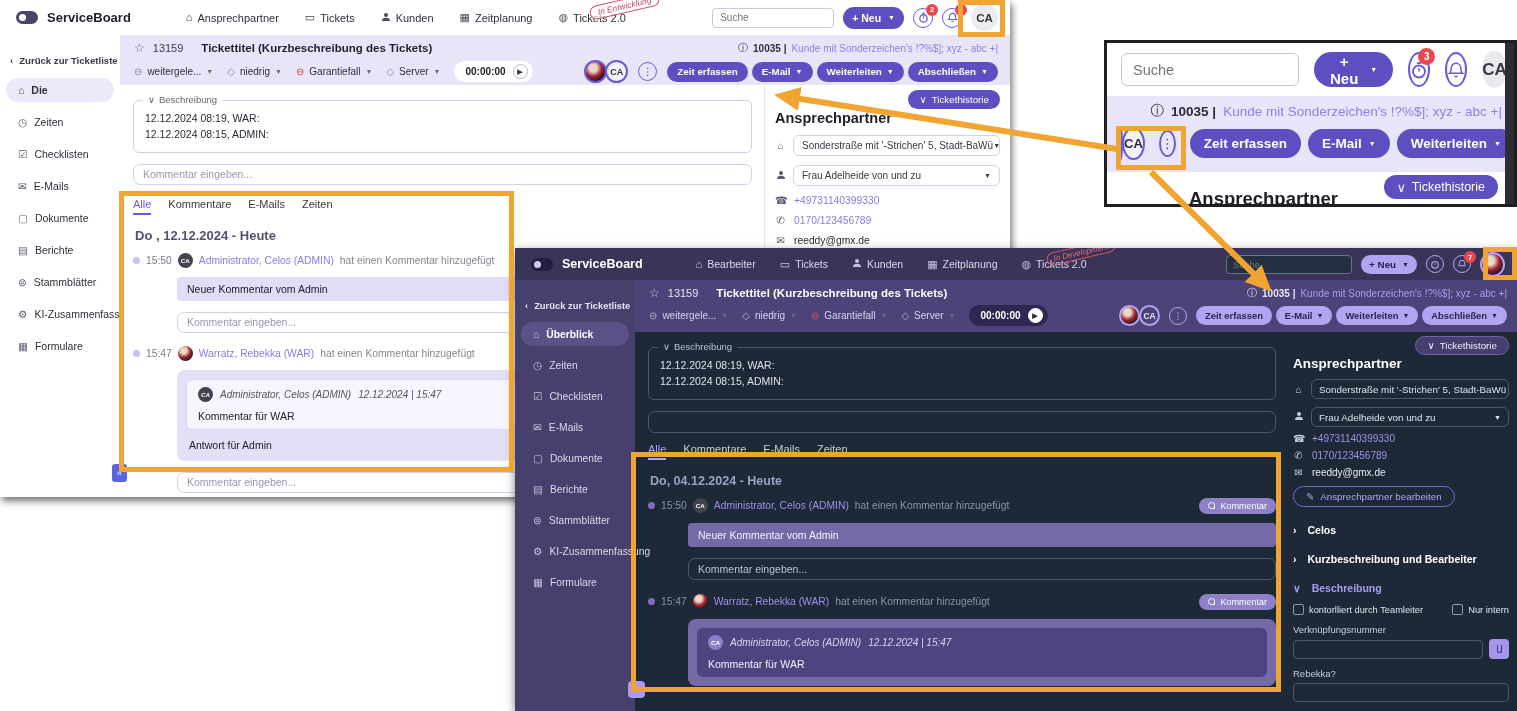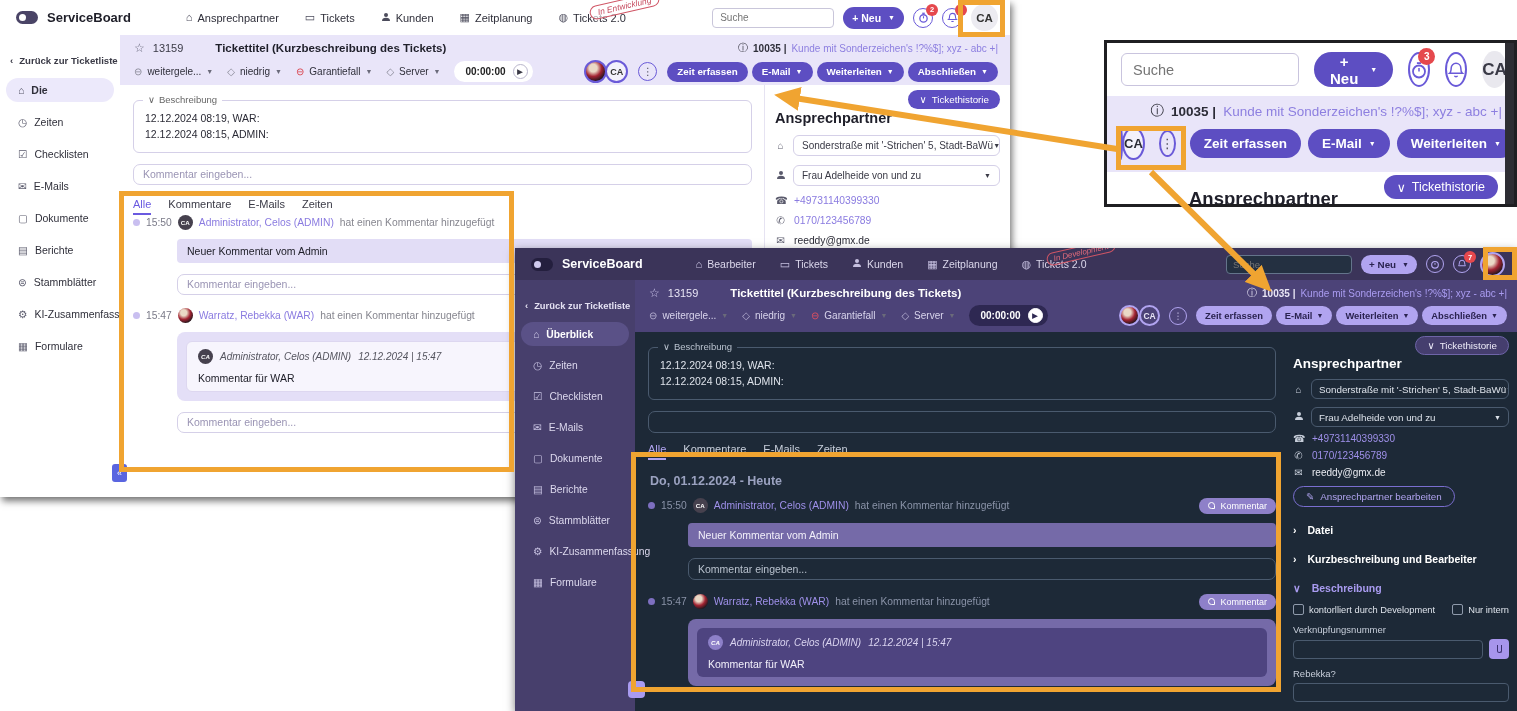--- a/index.html
+++ b/index.html
@@ -20,21 +20,21 @@
   .lt-neu{background:#5D4EC2;color:#fff;height:22px;border-radius:11px;font-size:10.5px;font-weight:bold;display:flex;align-items:center;padding:0 9px;gap:7px;border:none;cursor:pointer}
   .caret{font-size:7px;line-height:1}
   .icbtn{width:20px;height:20px;border:1.6px solid #6A5AD8;border-radius:50%;position:relative;display:flex;align-items:center;justify-content:center;background:#fff}
   .badge{position:absolute;top:-5px;right:-6px;background:#E5484D;color:#fff;border-radius:7px;min-width:12px;height:12px;font-size:7.5px;display:flex;align-items:center;justify-content:center;font-weight:bold;padding:0 2px}
   .av-ca{width:27px;height:27px;border-radius:50%;background:#ECEBF1;color:#333;font-size:11.5px;font-weight:bold;display:flex;align-items:center;justify-content:center}
   .svg-ic{width:10px;height:10px;fill:currentColor}
 
   .lt-band{position:absolute;left:120px;top:35px;right:0;height:50px;background:#E9E5F9;padding:6px 12px 0 14px}
   .band-r1{display:flex;align-items:center;gap:8px;font-size:11px;color:#3a3a46}
   .star{color:#6c6c80;font-size:12px}
-  .tk-title{font-weight:bold;font-size:11.5px;color:#1f1f2a;margin-left:24px}
+  .tk-title{font-weight:bold;font-size:11.5px;color:#1f1f2a;margin-left:10px}
   .infoline{margin-left:auto;display:flex;gap:5px;font-size:10px;color:#2f2f3a;align-items:center}
   .cust{color:#8d7fe0}
   .band-r2{display:flex;align-items:center;gap:14px;margin-top:5px;font-size:10px;color:#2f2f3a}
   .chip{display:flex;align-items:center;gap:5px;cursor:pointer}
   .chip .cic{font-size:10px;color:#8a8a98}
   .cic.red{color:#d9404a}
   .chip .caret{color:#6a6a7a}
   .timerpill{background:#fff;border-radius:12px;height:21px;padding:0 5px 0 11px;display:flex;gap:7px;align-items:center;font-weight:bold;font-size:10px;color:#222}
   .playc{width:15px;height:15px;border:1px solid #b9b6cc;border-radius:50%;font-size:7px;display:flex;align-items:center;justify-content:center;color:#3a3a46;background:#fff;cursor:pointer}
   .band-right{margin-left:auto;display:flex;align-items:center;gap:4px}
@@ -367,20 +367,21 @@
       <div class="desc-line">12.12.2024 08:19, WAR:</div>
       <div class="desc-line">12.12.2024 08:15, ADMIN:</div>
     </div>
     <div class="cmt-input">Kommentar eingeben...</div>
     <div class="tabs">
       <span class="tab active">Alle</span>
       <span class="tab">Kommentare</span>
       <span class="tab">E-Mails</span>
       <span class="tab">Zeiten</span>
     </div>
+    <div class="fdate">Do , 12.12.2024  - Heute</div>
 
     <div class="entry">
       <div class="meta">
         <span class="dot"></span>
         <span class="time">15:50</span>
         <span class="miniav">CA</span>
         <span class="author">Administrator, Celos (ADMIN)</span>
         <span class="action">hat einen Kommentar hinzugefügt</span>
       </div>
       <div class="bodybar">Neuer Kommentar vom Admin</div>
@@ -397,20 +398,21 @@
       </div>
       <div class="quote-outer">
         <div class="quote-inner">
           <div class="qhead">
             <span class="miniav">CA</span>
             <span>Administrator, Celos (ADMIN)</span>
             <span>12.12.2024 | 15:47</span>
           </div>
           <div class="qtext">Kommentar für WAR</div>
         </div>
+        <div class="qreply">Antwort für Admin</div>
       </div>
       <div class="cmt-input">Kommentar eingeben...</div>
     </div>
 
   </div>
 
   <div class="lt-right">
     <button class="hist-pill">
         <span>∨</span>
         <span>Tickethistorie</span>
@@ -676,21 +678,21 @@
       <div class="dk-desc">12.12.2024 08:19, WAR:</div>
       <div class="dk-desc">12.12.2024 08:15, ADMIN:</div>
     </div>
     <div class="dk-cmtinput" style="margin-top:11px"></div>
     <div class="dk-tabs">
       <span class="tab active">Alle</span>
       <span class="tab">Kommentare</span>
       <span class="tab">E-Mails</span>
       <span class="tab">Zeiten</span>
     </div>
-    <div class="dk-fdate">Do, 01.12.2024 - Heute</div>
+    <div class="dk-fdate">Do, 04.12.2024 - Heute</div>
 
     <div class="dk-entry">
       <div class="dk-meta">
         <span class="dot"></span>
         <span class="time">15:50</span>
         <span class="miniav">CA</span>
         <span class="author">Administrator, Celos (ADMIN)</span>
         <span class="action">hat einen Kommentar hinzugefügt</span>
         <span class="kbadge">
             <span class="bub"></span>
@@ -763,34 +765,34 @@
     <div class="dk-cl">
         <span class="ic">✉</span>
         <span>reeddy@gmx.de</span>
       </div>
     <button class="dk-edit">
         <span>✎</span>
         <span>Ansprechpartner bearbeiten</span>
       </button>
     <div class="dk-sect">
         <span class="chev">›</span>
-        <span>Datei</span>
+        <span>Celos</span>
       </div>
     <div class="dk-sect">
         <span class="chev">›</span>
         <span>Kurzbeschreibung und Bearbeiter</span>
       </div>
     <div class="dk-sect pl">
         <span class="chev">∨</span>
         <span>Beschreibung</span>
       </div>
     <div class="dk-cbrow">
       <span class="cb">
           <span class="cbbox"></span>
-          <span>kontorlliert durch Development</span>
+          <span>kontorlliert durch Teamleiter</span>
         </span>
       <span class="cb">
           <span class="cbbox"></span>
           <span>Nur intern</span>
         </span>
     </div>
     <div class="dk-lab">Verknüpfungsnummer</div>
     <div class="dk-fieldwrap">
       <div class="dk-field"></div>
       <button class="clipbtn">

